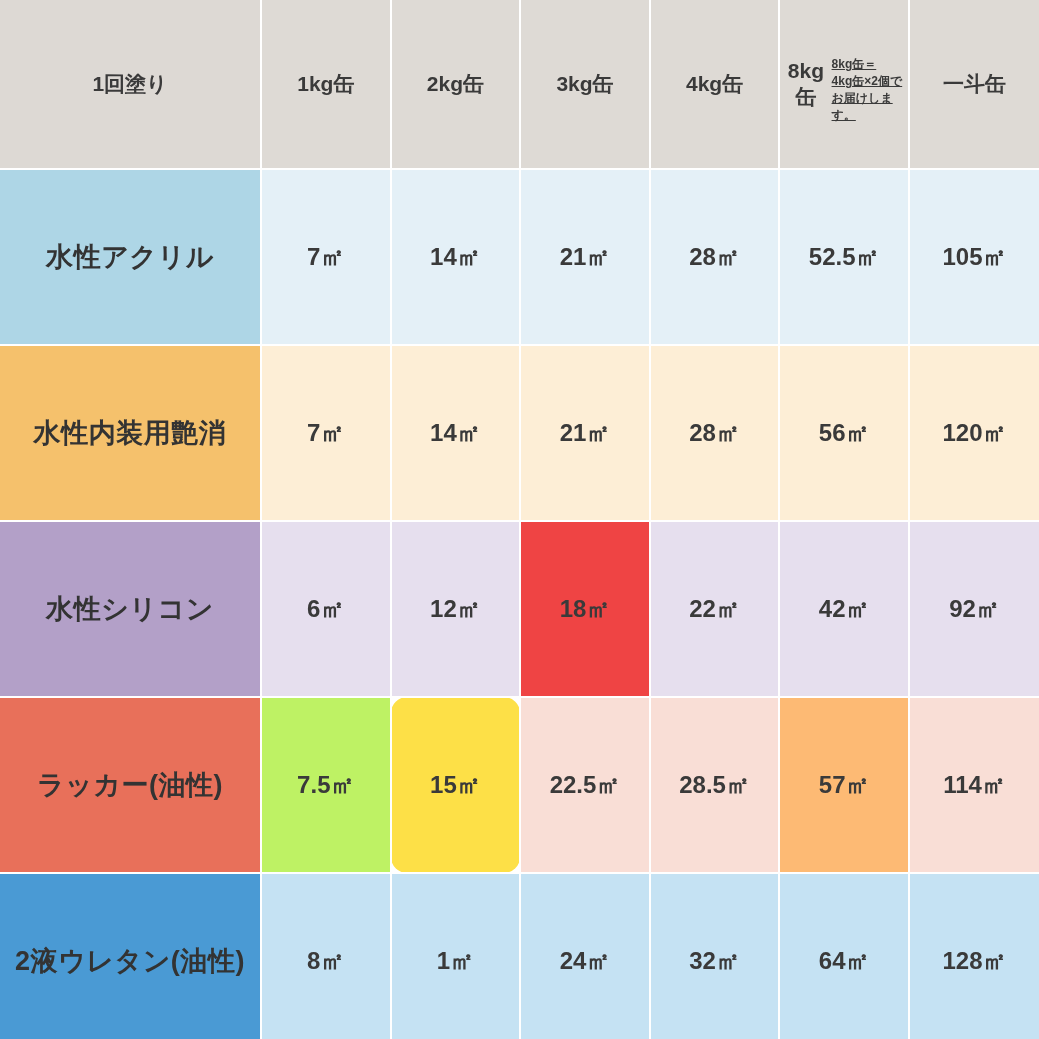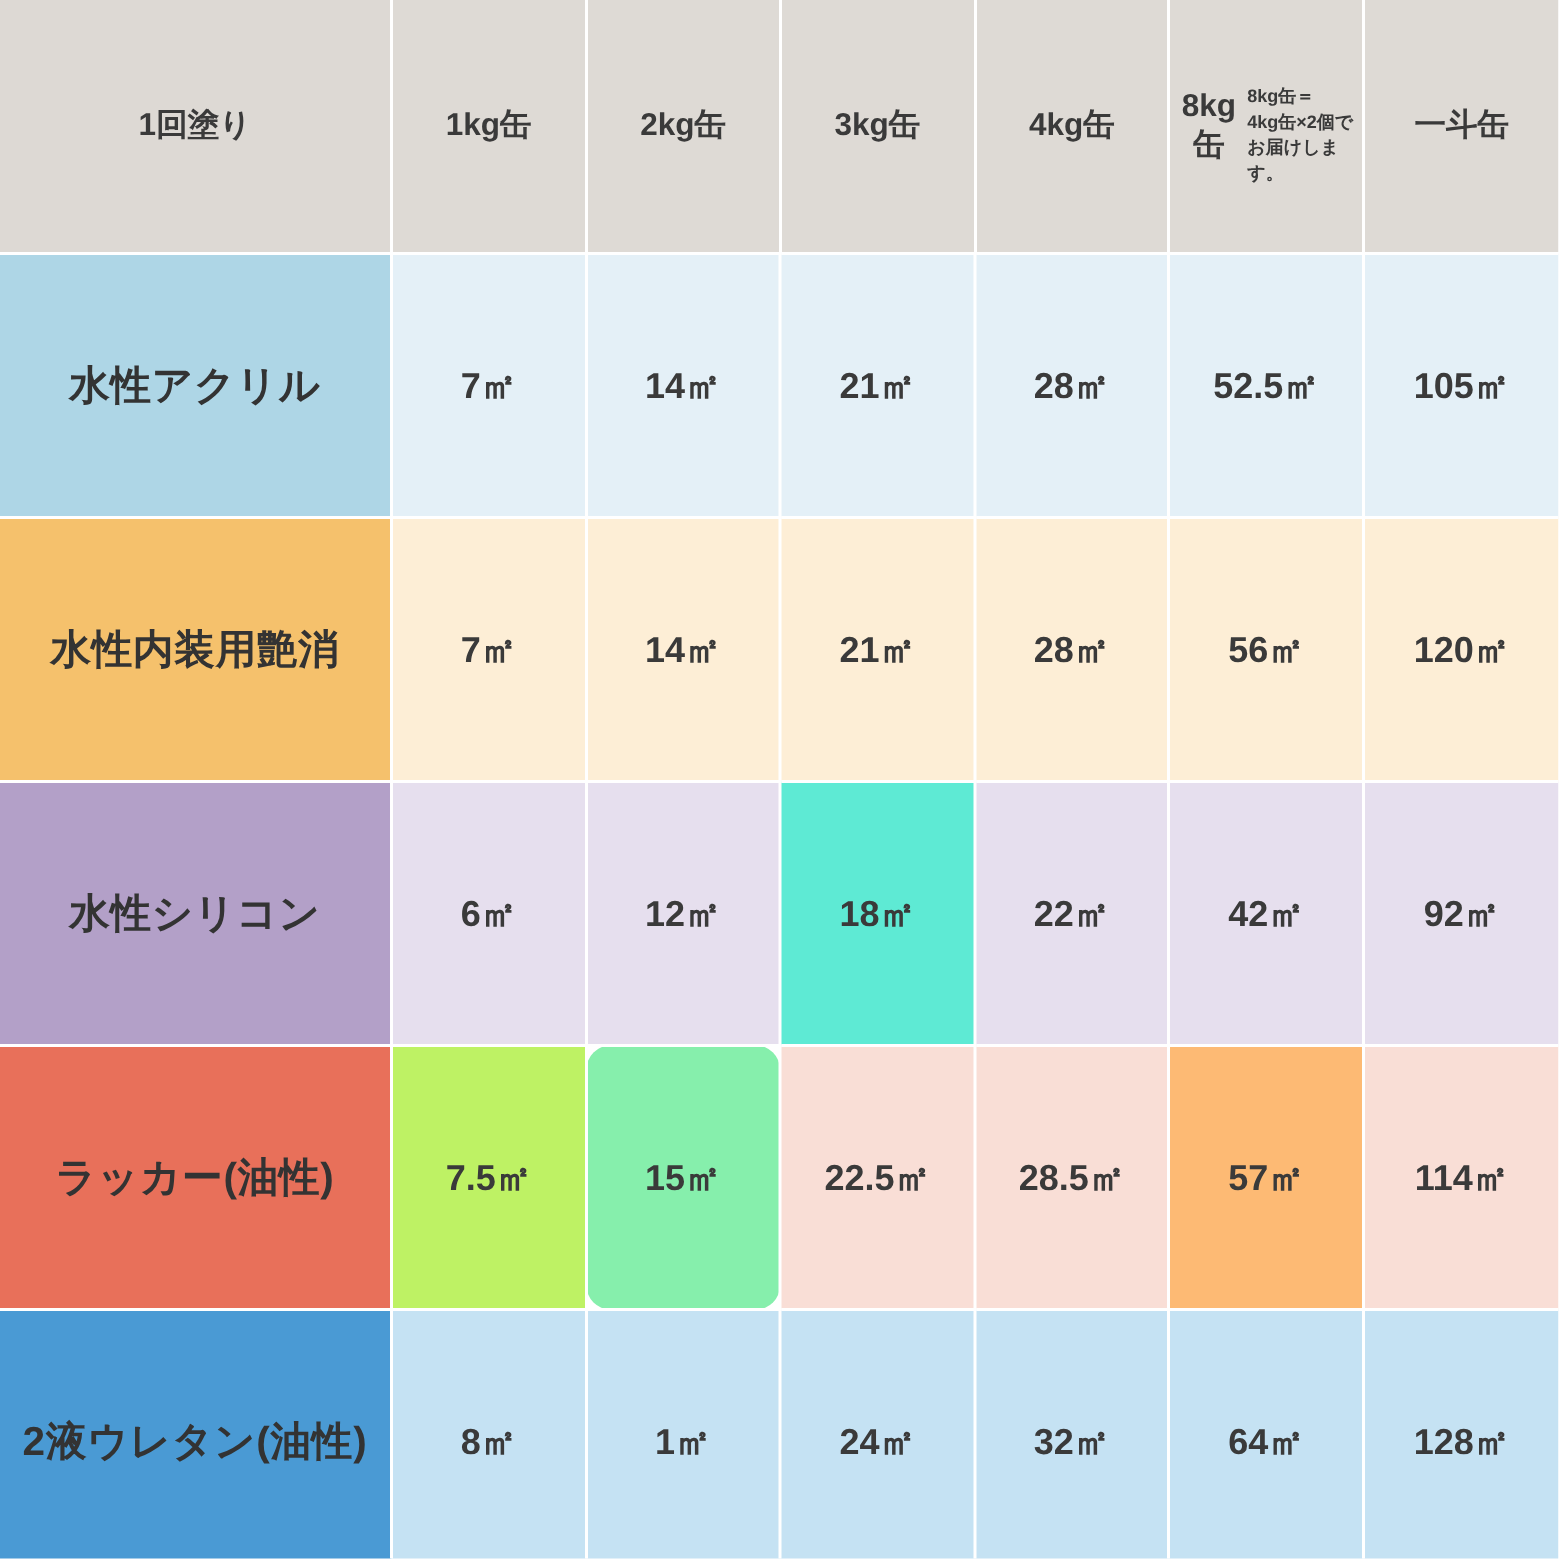--- a/index.html
+++ b/index.html
@@ -52,20 +52,21 @@
   }
   .th-title { display: block; }
   .th-note {
     font-size: 12px;
     font-weight: bold;
     line-height: 1.4;
     margin-top: 12px;
     text-align: left;
     white-space: pre-line;
     color: #3a3a3a;
+    text-decoration: underline;
   }
 
   
   tbody td {
     height: 174px;
     padding: 0;
     text-align: center;
     vertical-align: middle;
     border-right: 2px solid #ffffff;
     border-bottom: 2px solid #ffffff;
@@ -154,29 +155,29 @@
       <td style="background: rgb(253, 238, 214);"><span class="val">14㎡</span></td>
       <td style="background: rgb(253, 238, 214);"><span class="val">21㎡</span></td>
       <td style="background: rgb(253, 238, 214);"><span class="val">28㎡</span></td>
       <td style="background: rgb(253, 238, 214);"><span class="val">56㎡</span></td>
       <td style="background: rgb(253, 238, 214);"><span class="val">120㎡</span></td>
     </tr>
     <tr>
       <td class="rowlabel" style="background: rgb(179, 160, 200);">水性シリコン</td>
       <td style="background: rgb(230, 223, 238);"><span class="val">6㎡</span></td>
       <td style="background: rgb(230, 223, 238);"><span class="val">12㎡</span></td>
-      <td style="background: #5eead4;"><span class="val">18㎡</span></td>
+      <td style="background: #ef4444;"><span class="val">18㎡</span></td>
       <td style="background: rgb(230, 223, 238);"><span class="val">22㎡</span></td>
       <td style="background: rgb(230, 223, 238);"><span class="val">42㎡</span></td>
       <td style="background: rgb(230, 223, 238);"><span class="val">92㎡</span></td>
     </tr>
     <tr>
       <td class="rowlabel" style="background: rgb(232, 112, 90);">ラッカー(油性)</td>
       <td style="background: #bef264;"><span class="val">7.5㎡</span></td>
-      <td style="background: #86efac; border-radius: 16px;"><span class="val">15㎡</span></td>
+      <td style="background: #fde047; border-radius: 16px;"><span class="val">15㎡</span></td>
       <td style="background: rgb(249, 222, 214);"><span class="val">22.5㎡</span></td>
       <td style="background: rgb(249, 222, 214);"><span class="val">28.5㎡</span></td>
       <td style="background: #fdba74;"><span class="val">57㎡</span></td>
       <td style="background: rgb(249, 222, 214);"><span class="val">114㎡</span></td>
     </tr>
     <tr>
       <td class="rowlabel" style="background: rgb(74, 154, 212);">2液ウレタン(油性)</td>
       <td style="background: rgb(197, 226, 243);"><span class="val">8㎡</span></td>
       <td style="background: rgb(197, 226, 243);"><span class="val">1㎡</span></td>
       <td style="background: rgb(197, 226, 243);"><span class="val">24㎡</span></td>

